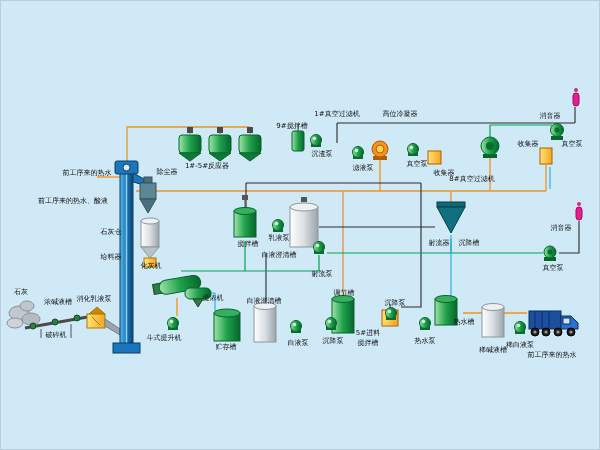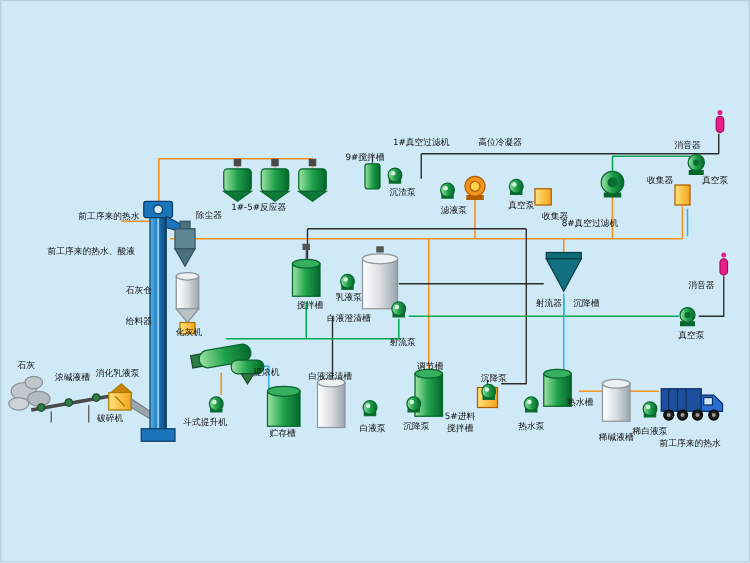--- a/index.html
+++ b/index.html
@@ -305,21 +305,21 @@
 </svg>
 
 <div class="lbl" style="left:86px;top:168px">前工序来的热水</div>
 <div class="lbl" style="left:72px;top:196px">前工序来的热水、酸液</div>
 <div class="lbl" style="left:166px;top:167px">除尘器</div>
 <div class="lbl" style="left:110px;top:227px">石灰仓</div>
 <div class="lbl" style="left:110px;top:252px">给料器</div>
 <div class="lbl" style="left:150px;top:261px">化灰机</div>
 <div class="lbl" style="left:20px;top:287px">石灰</div>
 <div class="lbl" style="left:57px;top:297px">浓碱液槽</div>
-<div class="lbl" style="left:87px;top:330px">破碎机</div>
+<div class="lbl" style="left:55px;top:330px">破碎机</div>
 <div class="lbl" style="left:93px;top:294px">消化乳液泵</div>
 <div class="lbl" style="left:163px;top:333px">斗式提升机</div>
 <div class="lbl" style="left:212px;top:293px">提浓机</div>
 <div class="lbl" style="left:225px;top:342px">贮存槽</div>
 <div class="lbl" style="left:206px;top:161px">1#-5#反应器</div>
 <div class="lbl" style="left:291px;top:121px">9#搅拌槽</div>
 <div class="lbl" style="left:321px;top:149px">沉渣泵</div>
 <div class="lbl" style="left:362px;top:163px">滤液泵</div>
 <div class="lbl" style="left:336px;top:109px">1#真空过滤机</div>
 <div class="lbl" style="left:399px;top:109px">高位冷凝器</div>

